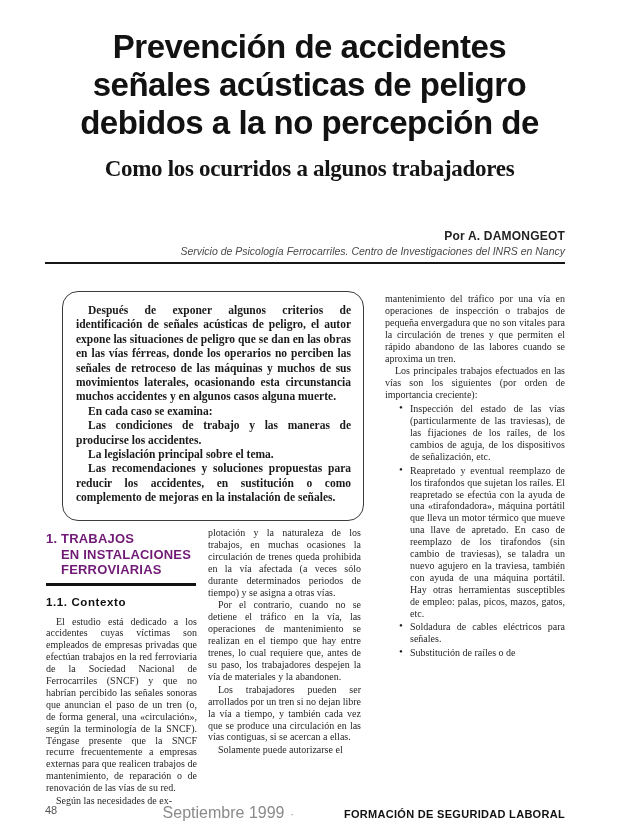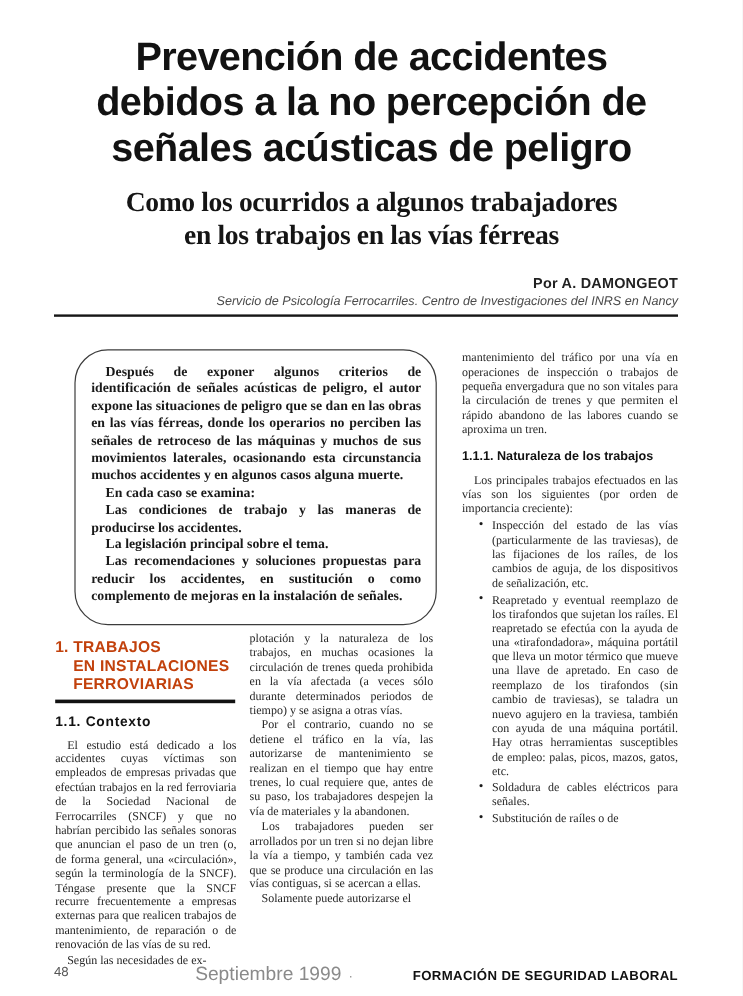--- a/index.html
+++ b/index.html
@@ -35,41 +35,41 @@
     font-family:"Liberation Sans", sans-serif;
     font-style:italic; font-size:10.5px; color:#4a4a4a; margin-top:2px;
   }
   .header-rule {
     position:absolute; top:262px; left:45px; width:520px; height:0;
     border-top:2.5px solid #161616;
   }
   
   .summary-box {
     position:absolute; left:62px; top:291px; width:302px; height:230px;
-    border:1.6px solid #3c3c3c; border-radius:28px;
+    border:1.6px solid #3c3c3c; border-radius:16px;
     padding:11px 12px 8px 13px;
   }
   .summary-box p {
     font-family:"Liberation Serif", serif;
     font-weight:bold; font-size:11.5px; line-height:14.4px;
     text-align:justify; text-indent:12px; color:#1a1a1a;
   }
   
   .colbody p {
     font-size:10px; line-height:11.9px; text-align:justify; color:#262626;
   }
   .colbody p.indent { text-indent:10px; }
   .col-right { position:absolute; left:385px; top:293px; width:180px; }
   .col-left  { position:absolute; left:46px;  top:531px; width:151px; }
   .col-mid   { position:absolute; left:208px; top:527px; width:153px; }
 
   .sec-heading {
     font-family:"Liberation Sans", sans-serif;
     font-weight:bold; font-size:13px; line-height:15.5px;
-    color:#c2410c; letter-spacing:0.2px;
+    color:#701a75; letter-spacing:0.2px;
   }
   .sec-heading .hang { padding-left:15px; display:block; }
   .sec-rule { border-top:3px solid #121212; margin:5px 0 10px 0; width:150px; }
   .sub-heading {
     font-family:"Liberation Sans", sans-serif;
     font-weight:bold; font-size:11.5px; color:#111;
     letter-spacing:0.6px; margin-bottom:8px;
   }
   .subsub-heading {
     font-family:"Liberation Sans", sans-serif;
@@ -96,45 +96,43 @@
   .footer-sep { color:#8a8a8a; font-size:10px; padding:0 3px; }
   .footer-mag { color:#111; font-weight:bold; font-size:11px; letter-spacing:0.3px;padding-left:44px; }
 </style>
 </head>
 <body>
 
 <div class="page">
 
   <div class="hdr">
     <div class="title-line">Prevención de accidentes</div>
+    <div class="title-line">señales acústicas de peligro</div>
     <div class="title-line">debidos a la no percepción de</div>
-    <div class="title-line">señales acústicas de peligro</div>
     <div class="subtitle">
       <div class="subtitle-line">Como los ocurridos a algunos trabajadores</div>
-      <div class="subtitle-line">en los trabajos en las vías férreas</div>
     </div>
   </div>
 
   <div class="byline-block">
     <div class="byline">Por A. DAMONGEOT</div>
     <div class="affiliation">Servicio de Psicología Ferrocarriles. Centro de Investigaciones del INRS en Nancy</div>
   </div>
   <div class="header-rule"></div>
 
   <div class="summary-box">
     <p>Después de exponer algunos criterios de identificación de señales acústicas de peligro, el autor expone las situaciones de peligro que se dan en las obras en las vías férreas, donde los operarios no perciben las señales de retroceso de las máquinas y muchos de sus movimientos laterales, ocasionando esta circunstancia muchos accidentes y en algunos casos alguna muerte.</p>
     <p>En cada caso se examina:</p>
     <p>Las condiciones de trabajo y las maneras de producirse los accidentes.</p>
     <p>La legislación principal sobre el tema.</p>
     <p>Las recomendaciones y soluciones propuestas para reducir los accidentes, en sustitución o como complemento de mejoras en la instalación de señales.</p>
   </div>
 
   <div class="col-right colbody">
     <p>mantenimiento del tráfico por una vía en operaciones de inspección o trabajos de pequeña envergadura que no son vitales para la circulación de trenes y que permiten el rápido abandono de las labores cuando se aproxima un tren.</p>
-    <div class="subsub-heading">1.1.1.  Naturaleza de los trabajos</div>
     <p class="indent">Los principales trabajos efectuados en las vías son los siguientes (por orden de importancia creciente):</p>
     <ul class="bullets">
       <li>Inspección del estado de las vías (particularmente de las traviesas), de las fijaciones de los raíles, de los cambios de aguja, de los dispositivos de señalización, etc.</li>
       <li>Reapretado y eventual reemplazo de los tirafondos que sujetan los raíles. El reapretado se efectúa con la ayuda de una «tirafondadora», máquina portátil que lleva un motor térmico que mueve una llave de apretado. En caso de reemplazo de los tirafondos (sin cambio de traviesas), se taladra un nuevo agujero en la traviesa, también con ayuda de una máquina portátil. Hay otras herramientas susceptibles de empleo: palas, picos, mazos, gatos, etc.</li>
       <li>Soldadura de cables eléctricos para señales.</li>
       <li>Substitución de raíles o de</li>
     </ul>
   </div>
 
   <div class="col-left colbody">
@@ -144,21 +142,21 @@
       <span class="hang">FERROVIARIAS</span>
     </div>
     <div class="sec-rule"></div>
     <div class="sub-heading">1.1. Contexto</div>
     <p class="indent colpara">El estudio está dedicado a los accidentes cuyas víctimas son empleados de empresas privadas que efectúan trabajos en la red ferroviaria de la Sociedad Nacional de Ferrocarriles (SNCF) y que no habrían percibido las señales sonoras que anuncian el paso de un tren (o, de forma general, una «circulación», según la terminología de la SNCF). Téngase presente que la SNCF recurre frecuentemente a empresas externas para que realicen trabajos de mantenimiento, de reparación o de renovación de las vías de su red.</p>
     <p class="indent colpara">Según las necesidades de ex-</p>
   </div>
 
   <div class="col-mid colbody">
     <p>plotación y la naturaleza de los trabajos, en muchas ocasiones la circulación de trenes queda prohibida en la vía afectada (a veces sólo durante determinados periodos de tiempo) y se asigna a otras vías.</p>
-    <p class="indent">Por el contrario, cuando no se detiene el tráfico en la vía, las autorizarse de mantenimiento se realizan en el tiempo que hay entre trenes, lo cual requiere que, antes de su paso, los trabajadores despejen la vía de materiales y la abandonen.</p>
+    <p class="indent">Por el contrario, cuando no se detiene el tráfico en la vía, las operaciones de mantenimiento se realizan en el tiempo que hay entre trenes, lo cual requiere que, antes de su paso, los trabajadores despejen la vía de materiales y la abandonen.</p>
     <p class="indent">Los trabajadores pueden ser arrollados por un tren si no dejan libre la vía a tiempo, y también cada vez que se produce una circulación en las vías contiguas, si se acercan a ellas.</p>
     <p class="indent">Solamente puede autorizarse el</p>
   </div>
 
   <div class="footer">
     <span class="page-number">48</span>
     <span class="footer-right">
       <span class="footer-date">Septiembre 1999</span>
       <span class="footer-sep">·</span>
       <span class="footer-mag">FORMACIÓN DE SEGURIDAD LABORAL</span>

